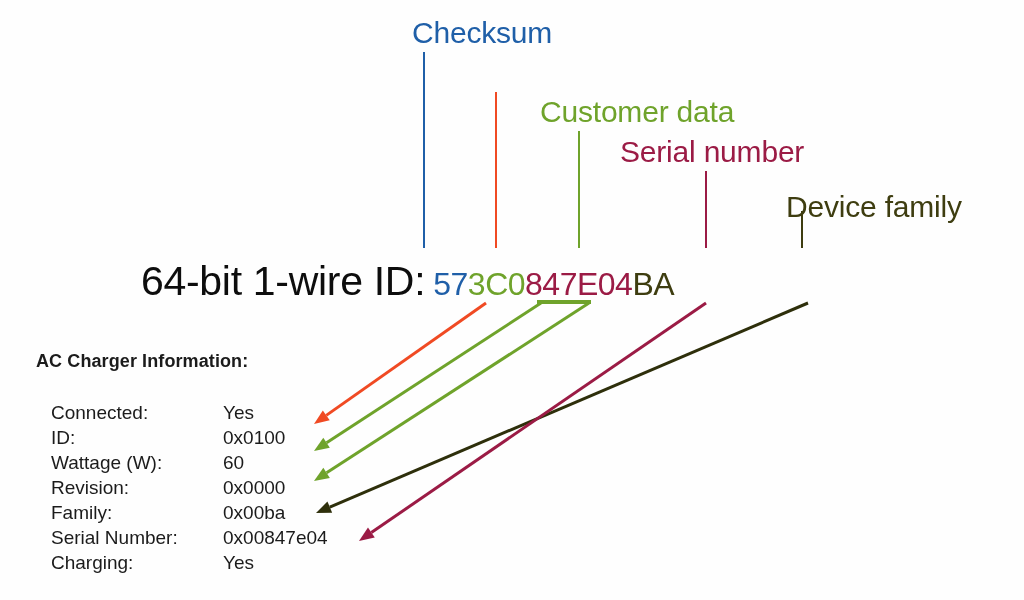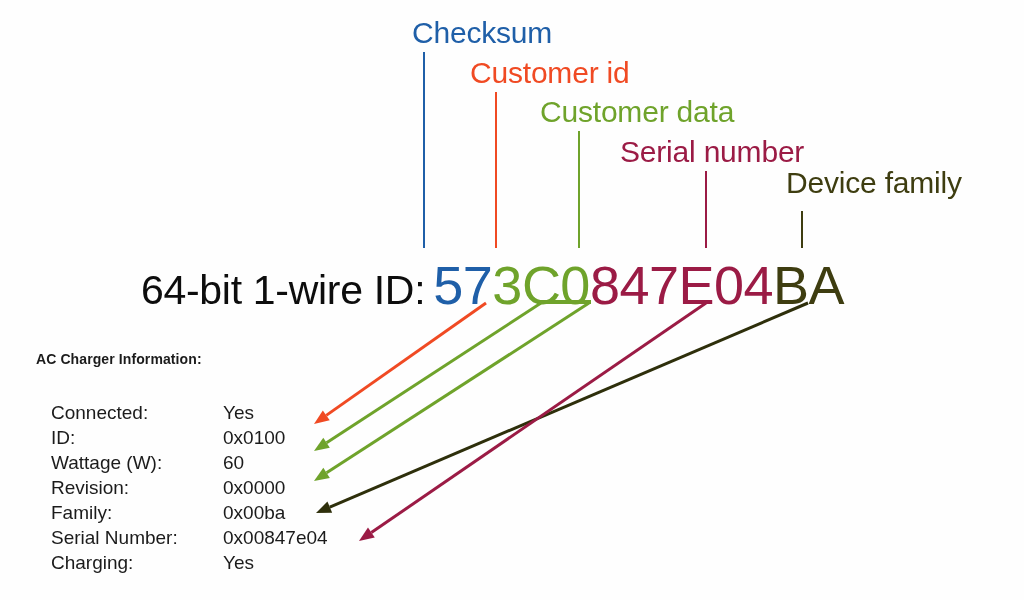--- a/index.html
+++ b/index.html
@@ -23,21 +23,21 @@
     white-space: nowrap;
     font-family: "Liberation Sans", sans-serif;
     font-size: 30px;
     line-height: 1;
     letter-spacing: -0.2px;
   }
   #label-checksum      { left: 412px; top: 18px;  color: #1f5fa8; }
   #label-customer-id   { left: 470px; top: 58px;  color: #f04a23; }
   #label-customer-data { left: 540px; top: 97px;  color: #6fa32b; }
   #label-serial-number { left: 620px; top: 137px; color: #9b1b45; }
-  #label-device-family { left: 786px; top: 168px; color: #3e3d10; }
+  #label-device-family { left: 786px; top: 192px; color: #3e3d10; }
 
   
   .tick {
     position: absolute;
     width: 2px;
   }
   #tick-checksum      { left: 423px; top: 52px;  height: 196px; background: #1f5fa8; }
   #tick-customer-id   { left: 495px; top: 92px;  height: 156px; background: #f04a23; }
   #tick-customer-data { left: 578px; top: 131px; height: 117px; background: #6fa32b; }
   #tick-serial-number { left: 705px; top: 171px; height: 77px;  background: #9b1b45; }
@@ -51,21 +51,21 @@
     display: flex;
     align-items: baseline;
     white-space: nowrap;
   }
   #id-prefix {
     font-size: 41px;
     color: #0d0d0d;
     letter-spacing: -0.3px;
   }
   .hex-seg {
-    font-size: 54px;
+    font-size: 32px;
     letter-spacing: -0.5px;
     line-height: 1;
   }
   #hex-checksum      { color: #1f5fa8; margin-left: 8px; }
   #hex-customer-id   { color: #f04a23; }
   #hex-customer-data { color: #6fa32b; }
   #hex-serial        { color: #9b1b45; }
   #hex-family        { color: #3e3d10; }
 
   
@@ -76,21 +76,21 @@
     width: 1024px;
     height: 600px;
     pointer-events: none;
   }
 
   
   #charger-heading {
     position: absolute;
     left: 36px;
     top: 351px;
-    font-size: 14px;
+    font-size: 18px;
     font-weight: bold;
     color: #1b1b1b;
     letter-spacing: 0.1px;
   }
   #charger-table {
     position: absolute;
     left: 51px;
     top: 404px;
     border-collapse: collapse;
   }
@@ -104,21 +104,20 @@
   }
   #charger-table td.cell-label { padding-right: 22px; width: 150px; }
   #charger-table td.cell-value { }
 </style>
 </head>
 <body>
 
 <div id="stage">
 
   <div class="callout-label" id="label-checksum">Checksum</div>
-  <div class="callout-label" id="label-customer-id">Customer id</div>
   <div class="callout-label" id="label-serial-number">Serial number</div>
   <div class="callout-label" id="label-customer-data">Customer data</div>
   <div class="callout-label" id="label-device-family">Device family</div>
 
   <div class="tick" id="tick-checksum"></div>
   <div class="tick" id="tick-customer-id"></div>
   <div class="tick" id="tick-customer-data"></div>
   <div class="tick" id="tick-serial-number"></div>
   <div class="tick" id="tick-device-family"></div>
 

